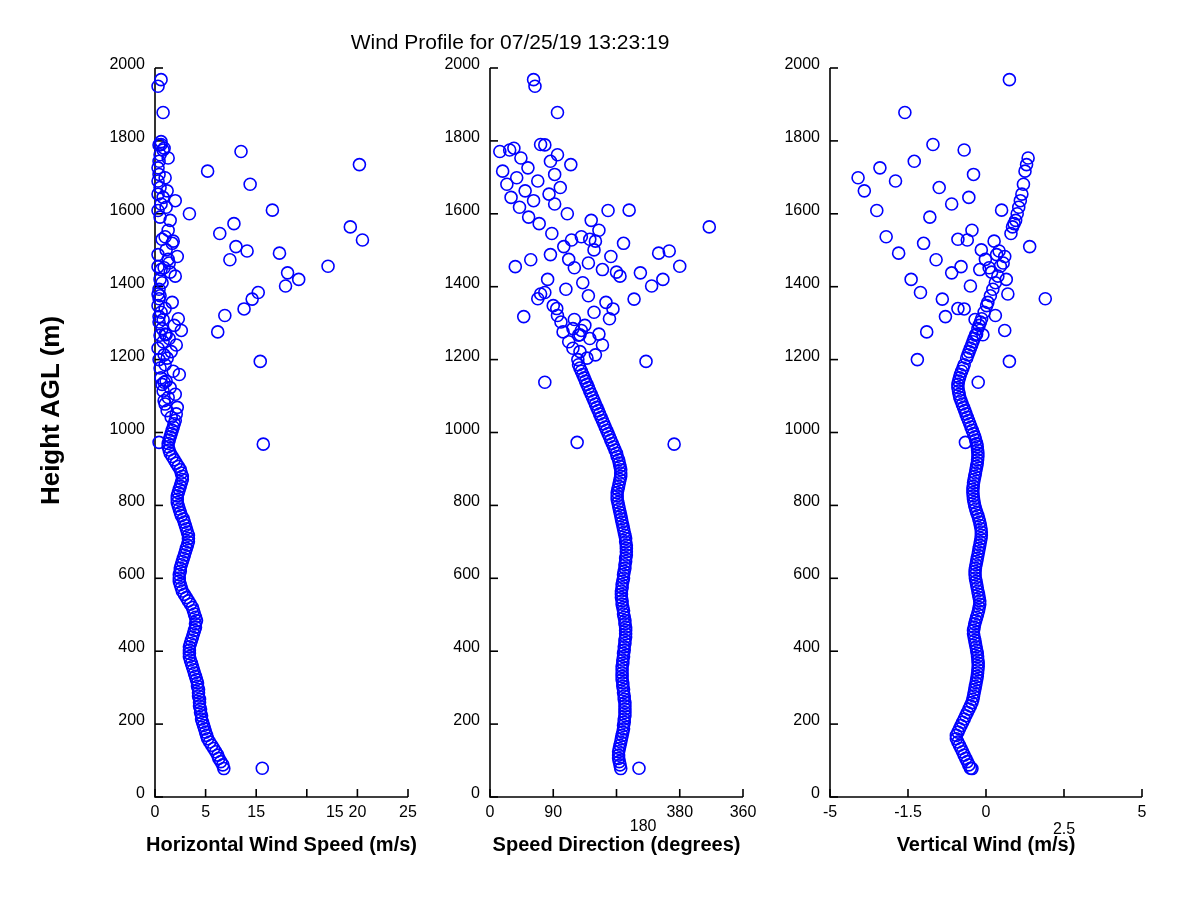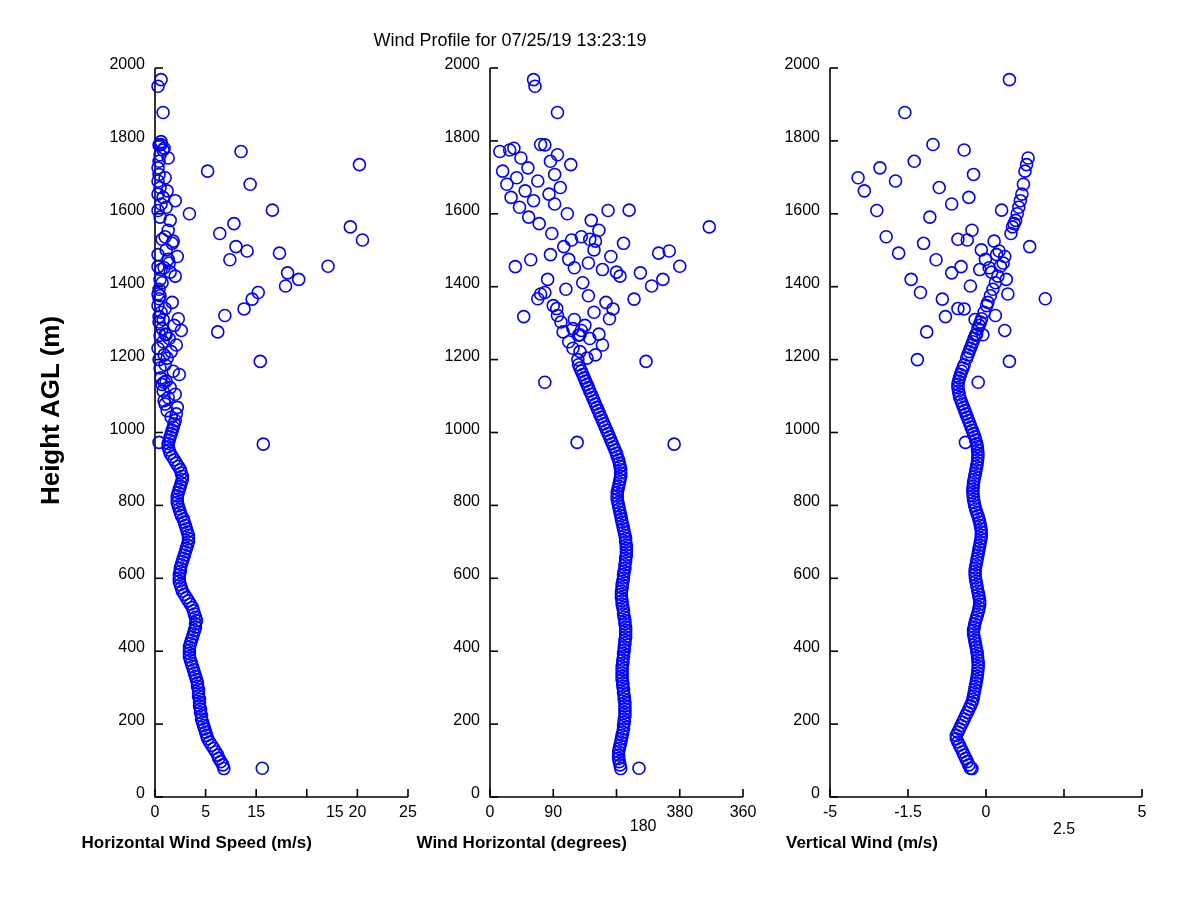--- a/index.html
+++ b/index.html
@@ -19,41 +19,42 @@
     left: 0; top: 0;
     width: 1200px;
     height: 900px;
   }
   .fig-title {
     position: absolute;
     left: 0;
     top: 30px;
     width: 1020px;
     text-align: center;
-    font-size: 18px;
+    font-size: 21px;
     color: #000;
     font-family: "Liberation Sans", sans-serif;
     white-space: nowrap;
   }
   .ylabel {
     position: absolute;
     left: -70px;
     top: 395px;
     width: 240px;
     text-align: center;
     transform: rotate(-90deg);
     transform-origin: 50% 50%;
     font-size: 26px;
     font-weight: bold;
     color: #000;
     white-space: nowrap;
   }
   .xlabel {
     position: absolute;
-    font-size: 17px;
+    text-align: center;
+    font-size: 20px;
     font-weight: bold;
     color: #000;
     white-space: nowrap;
     top: 833px;
   }
   .tick-label {
     position: absolute;
     font-size: 16px;
     color: #000;
     white-space: nowrap;
@@ -597,21 +598,21 @@
       <div class="tick-label ytick-label" style="left: 368px; width: 112px; top: 346.6px;">1200</div>
       <div class="tick-label ytick-label" style="left: 368px; width: 112px; top: 273.7px;">1400</div>
       <div class="tick-label ytick-label" style="left: 368px; width: 112px; top: 200.8px;">1600</div>
       <div class="tick-label ytick-label" style="left: 368px; width: 112px; top: 127.9px;">1800</div>
       <div class="tick-label ytick-label" style="left: 368px; width: 112px; top: 55px;">2000</div>
       <div class="tick-label xtick-label" style="left: 450px; width: 80px; top: 803px;">0</div>
       <div class="tick-label xtick-label" style="left: 513.25px; width: 80px; top: 803px;">90</div>
       <div class="tick-label xtick-label" style="left: 576.5px; width: 80px; top: 817px; text-align: right;">180</div>
       <div class="tick-label xtick-label" style="left: 639.75px; width: 80px; top: 803px;">380</div>
       <div class="tick-label xtick-label" style="left: 703px; width: 80px; top: 803px;">360</div>
-      <div class="xlabel" style="left: 416.5px; width: 400px;">Wind Horizontal (degrees)</div>
+      <div class="xlabel" style="left: 416.5px; width: 400px;">Speed Direction (degrees)</div>
       <svg class="panel-svg" width="1200" height="900" style="left: 0px; top: 0px;">
         <path d="M 830 68 L 830 797 L 1142 797" class="axis-line"></path>
         <line x1="830" x2="838" y1="797" y2="797" class="tick-mark"></line>
         <line x1="830" x2="838" y1="724.1" y2="724.1" class="tick-mark"></line>
         <line x1="830" x2="838" y1="651.2" y2="651.2" class="tick-mark"></line>
         <line x1="830" x2="838" y1="578.3" y2="578.3" class="tick-mark"></line>
         <line x1="830" x2="838" y1="505.4" y2="505.4" class="tick-mark"></line>
         <line x1="830" x2="838" y1="432.5" y2="432.5" class="tick-mark"></line>
         <line x1="830" x2="838" y1="359.6" y2="359.6" class="tick-mark"></line>
         <line x1="830" x2="838" y1="286.70000000000005" y2="286.70000000000005" class="tick-mark"></line>

